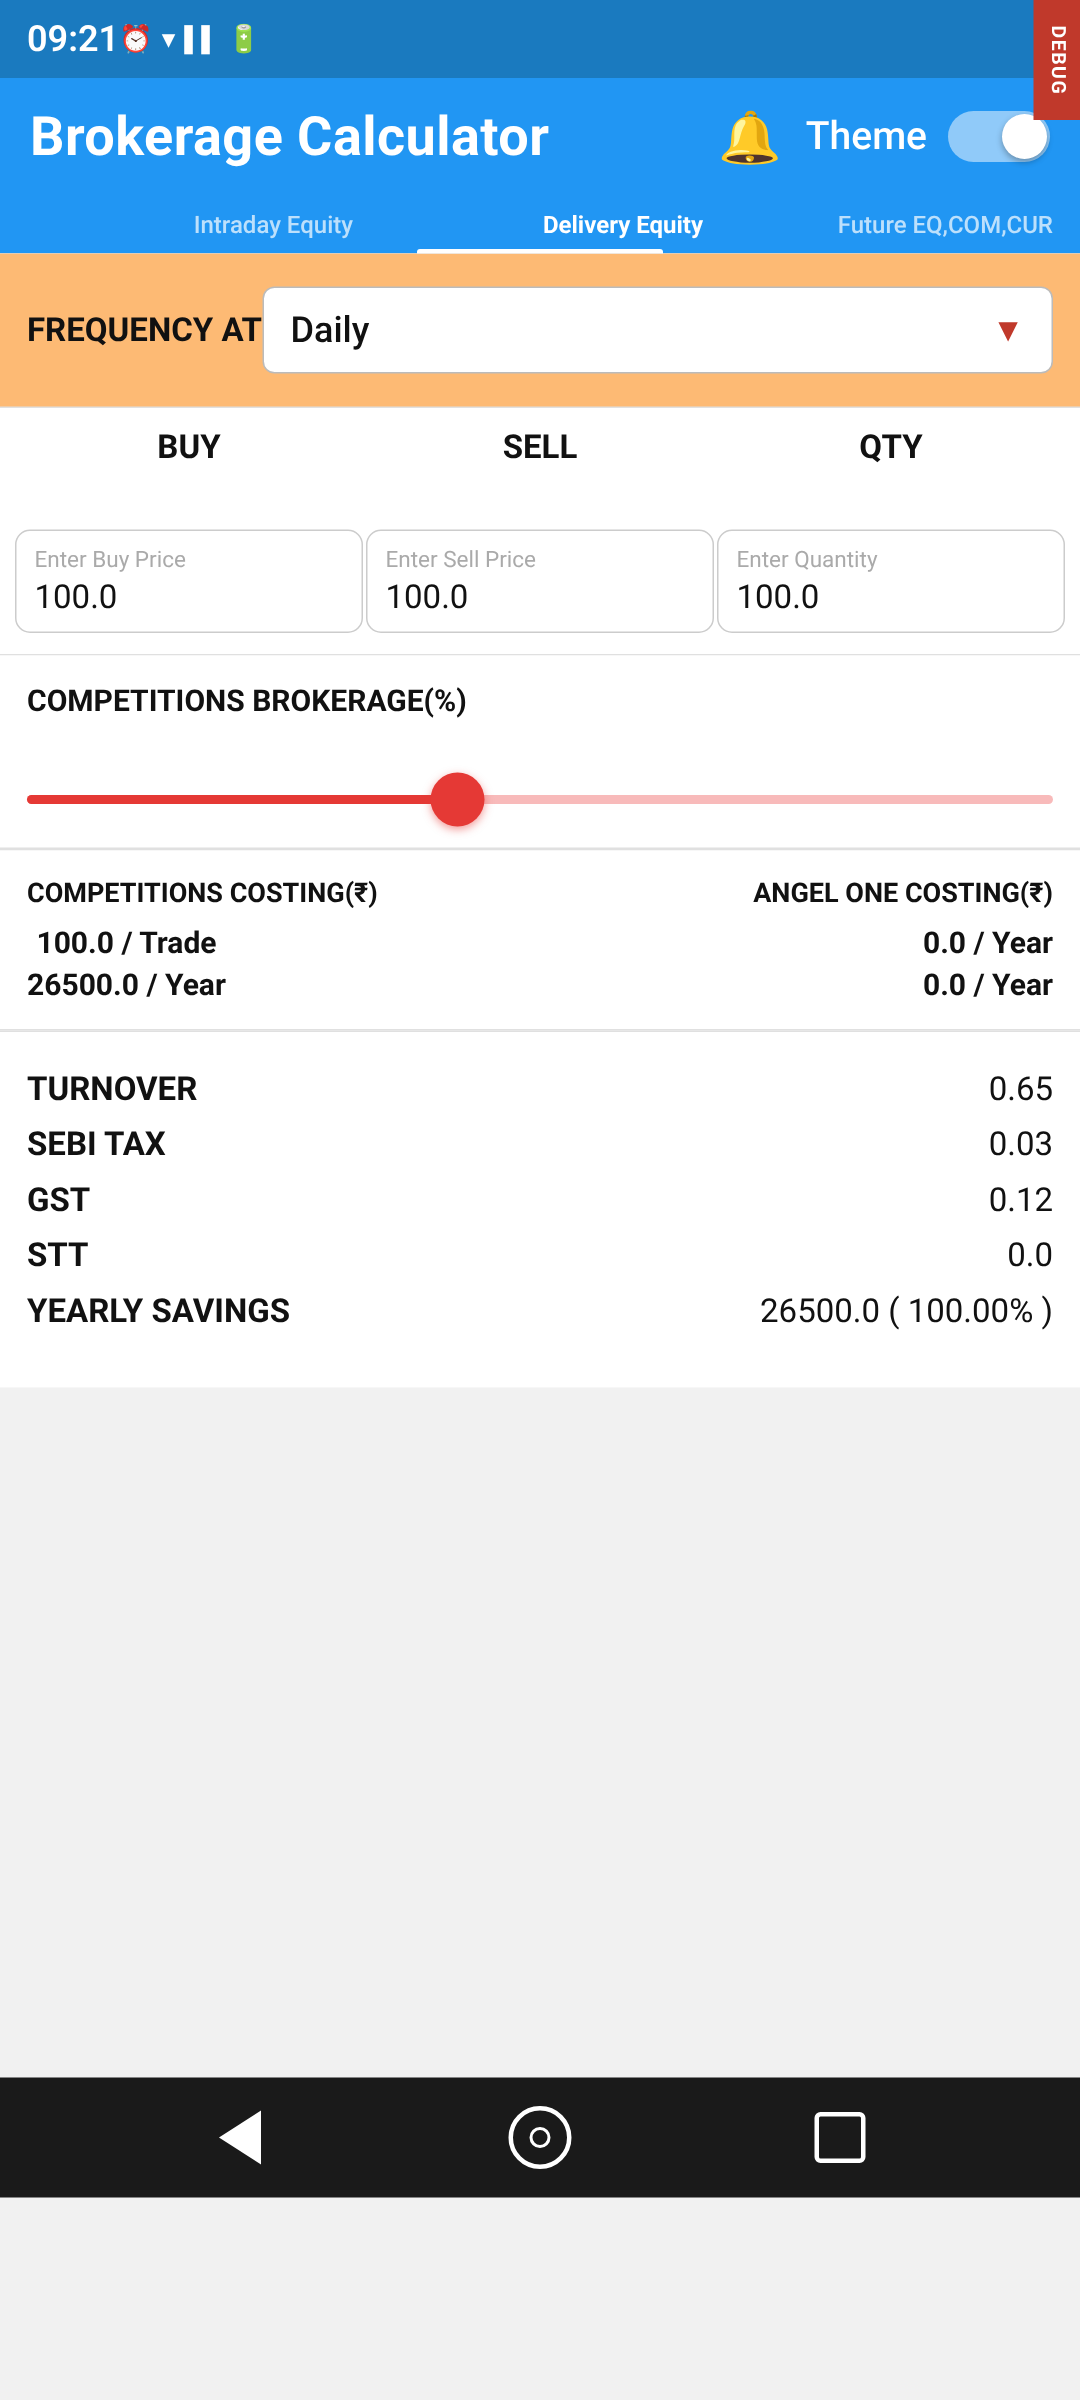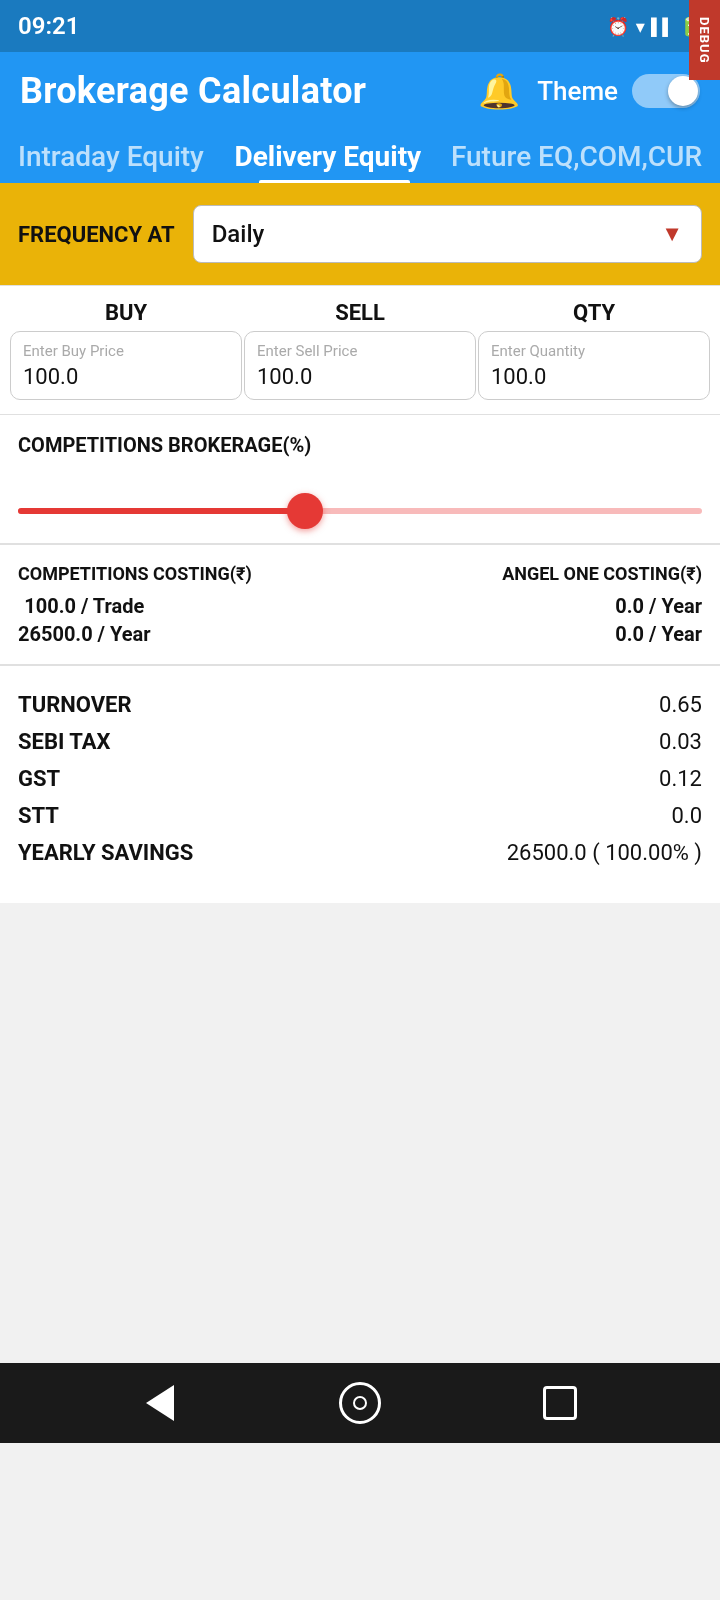--- a/index.html
+++ b/index.html
@@ -11,21 +11,21 @@
       background: #f1f1f1;
       overflow-x: hidden;
     }
 
     
     .status-bar {
       background: #1a7abf;
       height: 52px;
       display: flex;
       align-items: center;
-      justify-content: space-between;
+      justify-content: flex-start;
       padding: 0 18px;
       color: white;
       font-size: 22px;
       font-weight: 500;
     }
     .status-bar .time { font-size: 24px; font-weight: 600; }
     .status-icons { display: flex; align-items: center; gap: 6px; }
     .status-icons span { font-size: 18px; }
 
     
@@ -105,23 +105,23 @@
 
     
     .tabs {
       background: #2196F3;
       display: flex;
       align-items: center;
       padding: 0 10px;
     }
     .tab {
       flex: 1;
-      text-align: left;
+      text-align: right;
       color: rgba(255,255,255,0.7);
-      font-size: 28px;
+      font-size: 16px;
       font-weight: 500;
       padding: 14px 8px 10px 8px;
       cursor: pointer;
       position: relative;
       white-space: nowrap;
     }
     .tab.active {
       color: white;
       font-weight: bold;
     }
@@ -140,22 +140,21 @@
     
     .content {
       background: white;
     }
 
     
     .frequency-row {
       display: flex;
       align-items: center;
       padding: 22px 18px;
-      gap: 18px;
-      background: #eab308;
+      background: #fdba74;
       border-bottom: 1px solid #e0e0e0;
     }
     .frequency-label {
       font-size: 22px;
       font-weight: bold;
       color: #111;
       flex-shrink: 0;
     }
     .frequency-dropdown {
       flex: 1;
@@ -195,20 +194,21 @@
       font-size: 22px;
       font-weight: bold;
       color: #111;
     }
     .price-input-box {
       width: 100%;
       border: 1.5px solid #ccc;
       border-radius: 10px;
       padding: 10px 12px;
       position: relative;
+      margin-top: 36px;
     }
     .price-input-placeholder {
       font-size: 15px;
       color: #aaa;
       margin-bottom: 4px;
     }
     .price-input-value {
       font-size: 22px;
       color: #111;
       font-weight: 400;

